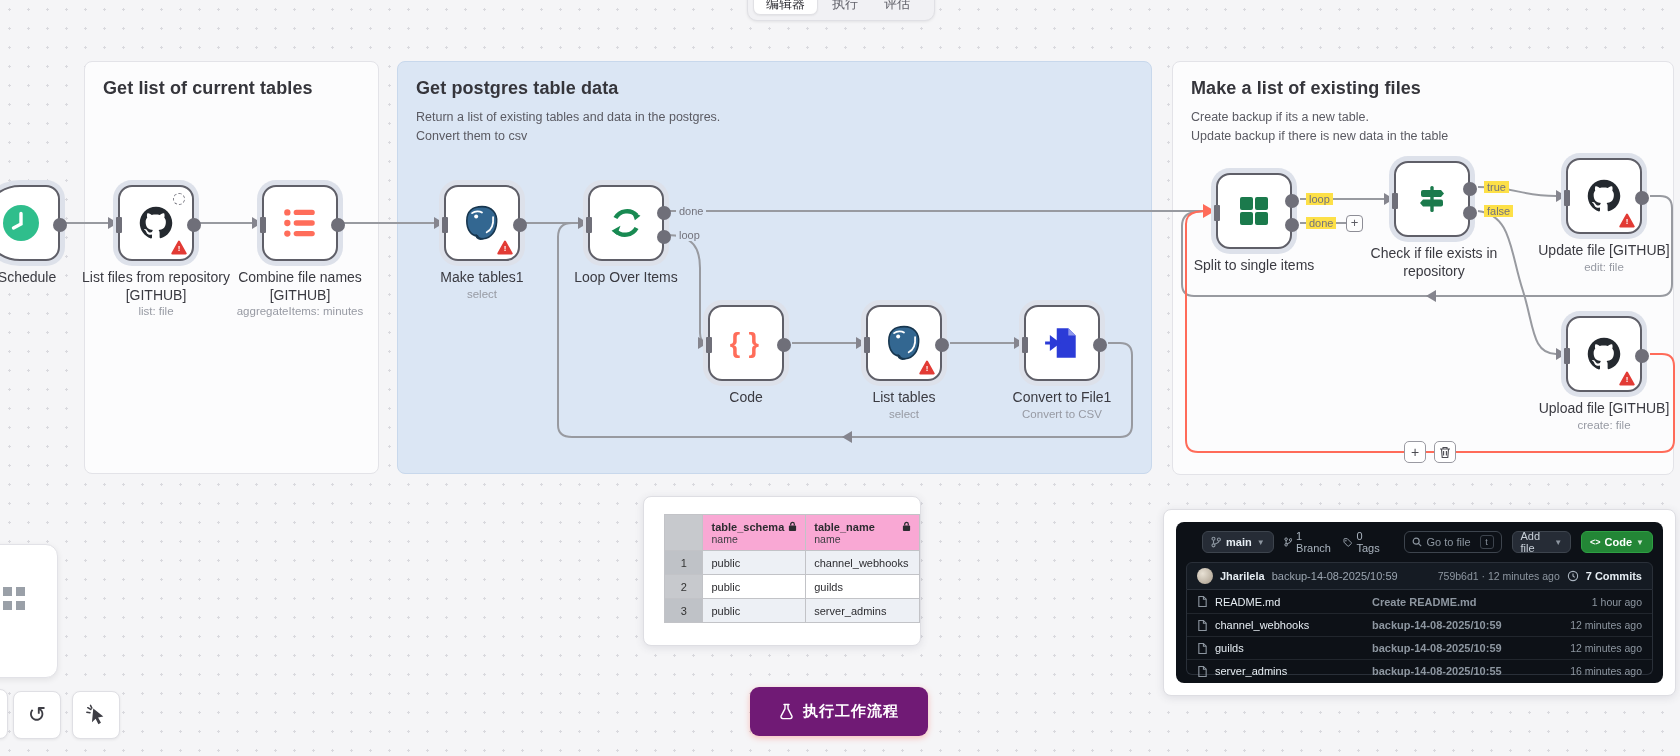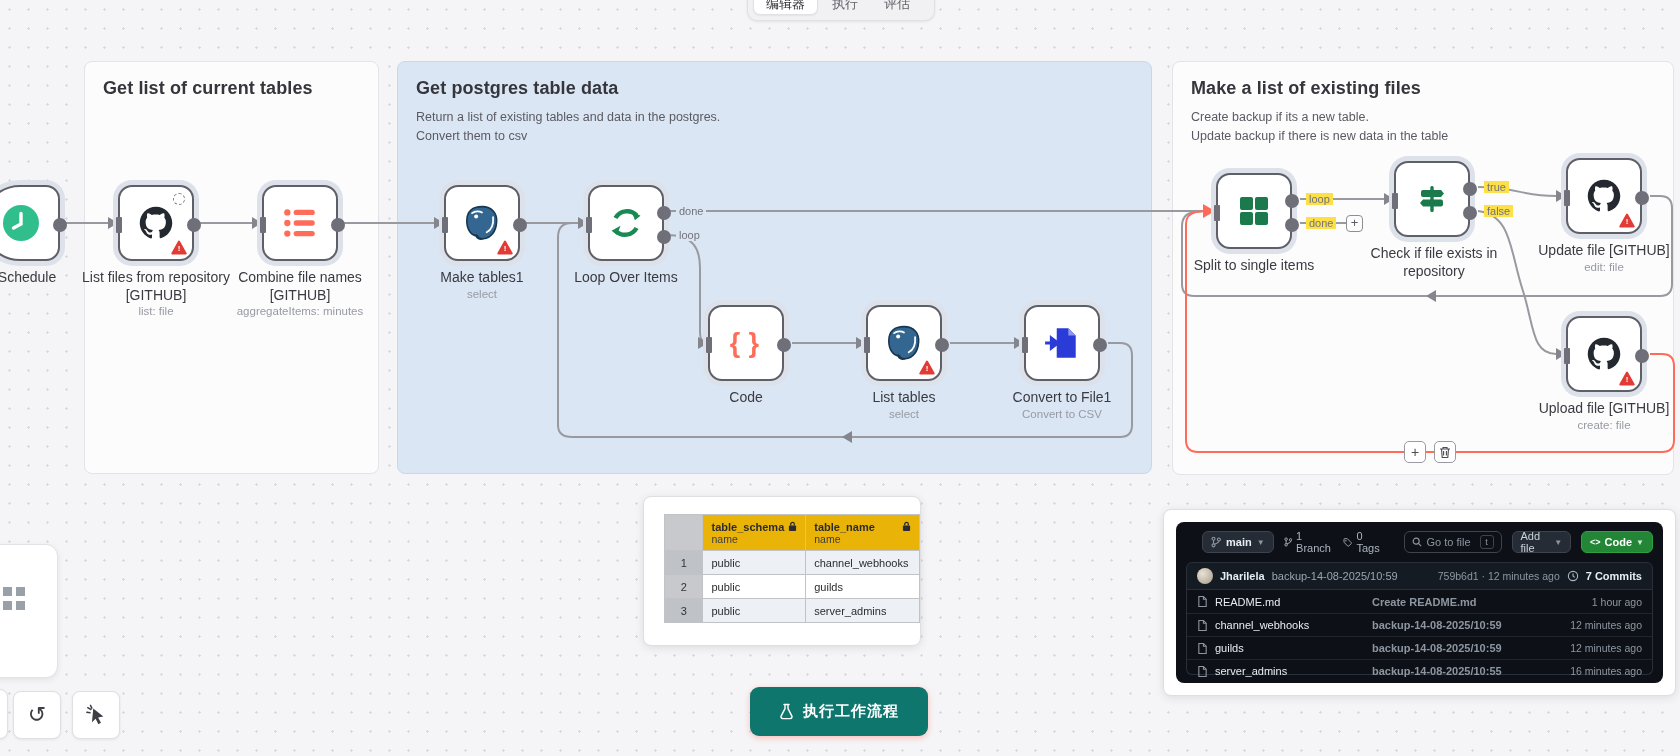--- a/index.html
+++ b/index.html
@@ -36,21 +36,21 @@
   .plusbox { position:absolute; width:17px; height:17px; background:#fdfdfd; border:1.6px solid #8d8d96;
              border-radius:4px; color:#5c5c64; font-size:13px; line-height:13px; text-align:center; z-index:4; }
   .edgebtn { position:absolute; width:22px; height:22px; background:#fff; border:1.6px solid #9a9aa2;
              border-radius:5px; display:flex; align-items:center; justify-content:center; z-index:4; color:#4b4b52; font-size:14px;}
   
   .imgcard { position:absolute; background:#fff; border:1px solid #dedee3; border-radius:8px;
              box-shadow:0 2px 8px rgba(60,60,80,.12); z-index:3; }
   
   .pgtable { position:absolute; left:20px; top:17px; border-collapse:collapse; font-size:11px; color:#2c2c30; }
   .pgtable th, .pgtable td { border:1px solid #c2c3c7; padding:0 8px; text-align:left; }
-  .pgtable th { background:#eab308; height:36px; font-weight:700; }
+  .pgtable th { background:#f9a8d4; height:36px; font-weight:700; }
   .pgtable th .cn { font-weight:400; color:#3c3c42; font-size:10.5px; }
   .pgtable td { height:24px; background:#fff; }
   .pgtable td.num { background:#c7c9cd; width:40px; text-align:center; color:#333; }
   .pgtable tr.alt td { background:#edf0f5; }
   .pgtable tr.alt td.num { background:#bfc2c7; }
   .pgtable th.corner { background:#c7c9cd; width:40px; }
   .hflex { display:flex; align-items:center; justify-content:space-between; gap:4px; }
   
   .gh { position:absolute; left:12px; top:12px; right:12px; bottom:12px; background:#0d1117; border-radius:8px;
         font-size:11px; color:#c9d1d9; overflow:hidden; }
@@ -79,21 +79,21 @@
   .tabbar { position:absolute; left:747px; top:-13px; height:34px; width:188px; background:#f1f1f4;
             border:1px solid #e0e0e5; border-radius:10px; box-shadow:0 1px 3px rgba(0,0,0,.08);
             display:flex; align-items:flex-end; padding:5px; gap:2px; z-index:6; }
   .tab { height:23px; display:flex; align-items:center; justify-content:center; padding:0 12px;
          font-size:13px; color:#63636b; border-radius:7px; }
   .tab.active { background:#fff; border:1px solid #e1e1e5; color:#2f2f35; box-shadow:0 1px 2px rgba(0,0,0,.06); }
   
   .sqbtn { position:absolute; width:48px; height:48px; background:#fff; border:1px solid #dfdfe4; border-radius:8px;
            box-shadow:0 1px 3px rgba(0,0,0,.07); display:flex; align-items:center; justify-content:center;
            color:#3e3e45; font-size:22px; z-index:5; }
-  .execbtn { position:absolute; left:750px; top:687px; width:178px; height:49px; background:#0f766e; border:none;
+  .execbtn { position:absolute; left:750px; top:687px; width:178px; height:49px; background:#701a75; border:none;
              border-radius:9px; color:#fff; font-size:15px; font-weight:700; letter-spacing:1px;
              display:flex; align-items:center; justify-content:center; gap:9px; z-index:5;
              box-shadow:0 2px 6px rgba(255,110,92,.4); font-family:"Liberation Sans",sans-serif; cursor:pointer;}
   .minimap { position:absolute; left:-34px; top:544px; width:92px; height:134px; background:#fff;
              border:1px solid #e2e2e7; border-radius:12px; box-shadow:0 2px 6px rgba(0,0,0,.08); z-index:5; }
   .minimap .sq { position:absolute; width:9px; height:9px; background:#9aa0a8; }
   svg.edges { position:absolute; inset:0; z-index:2; }
 </style>
 </head>
 <body>

